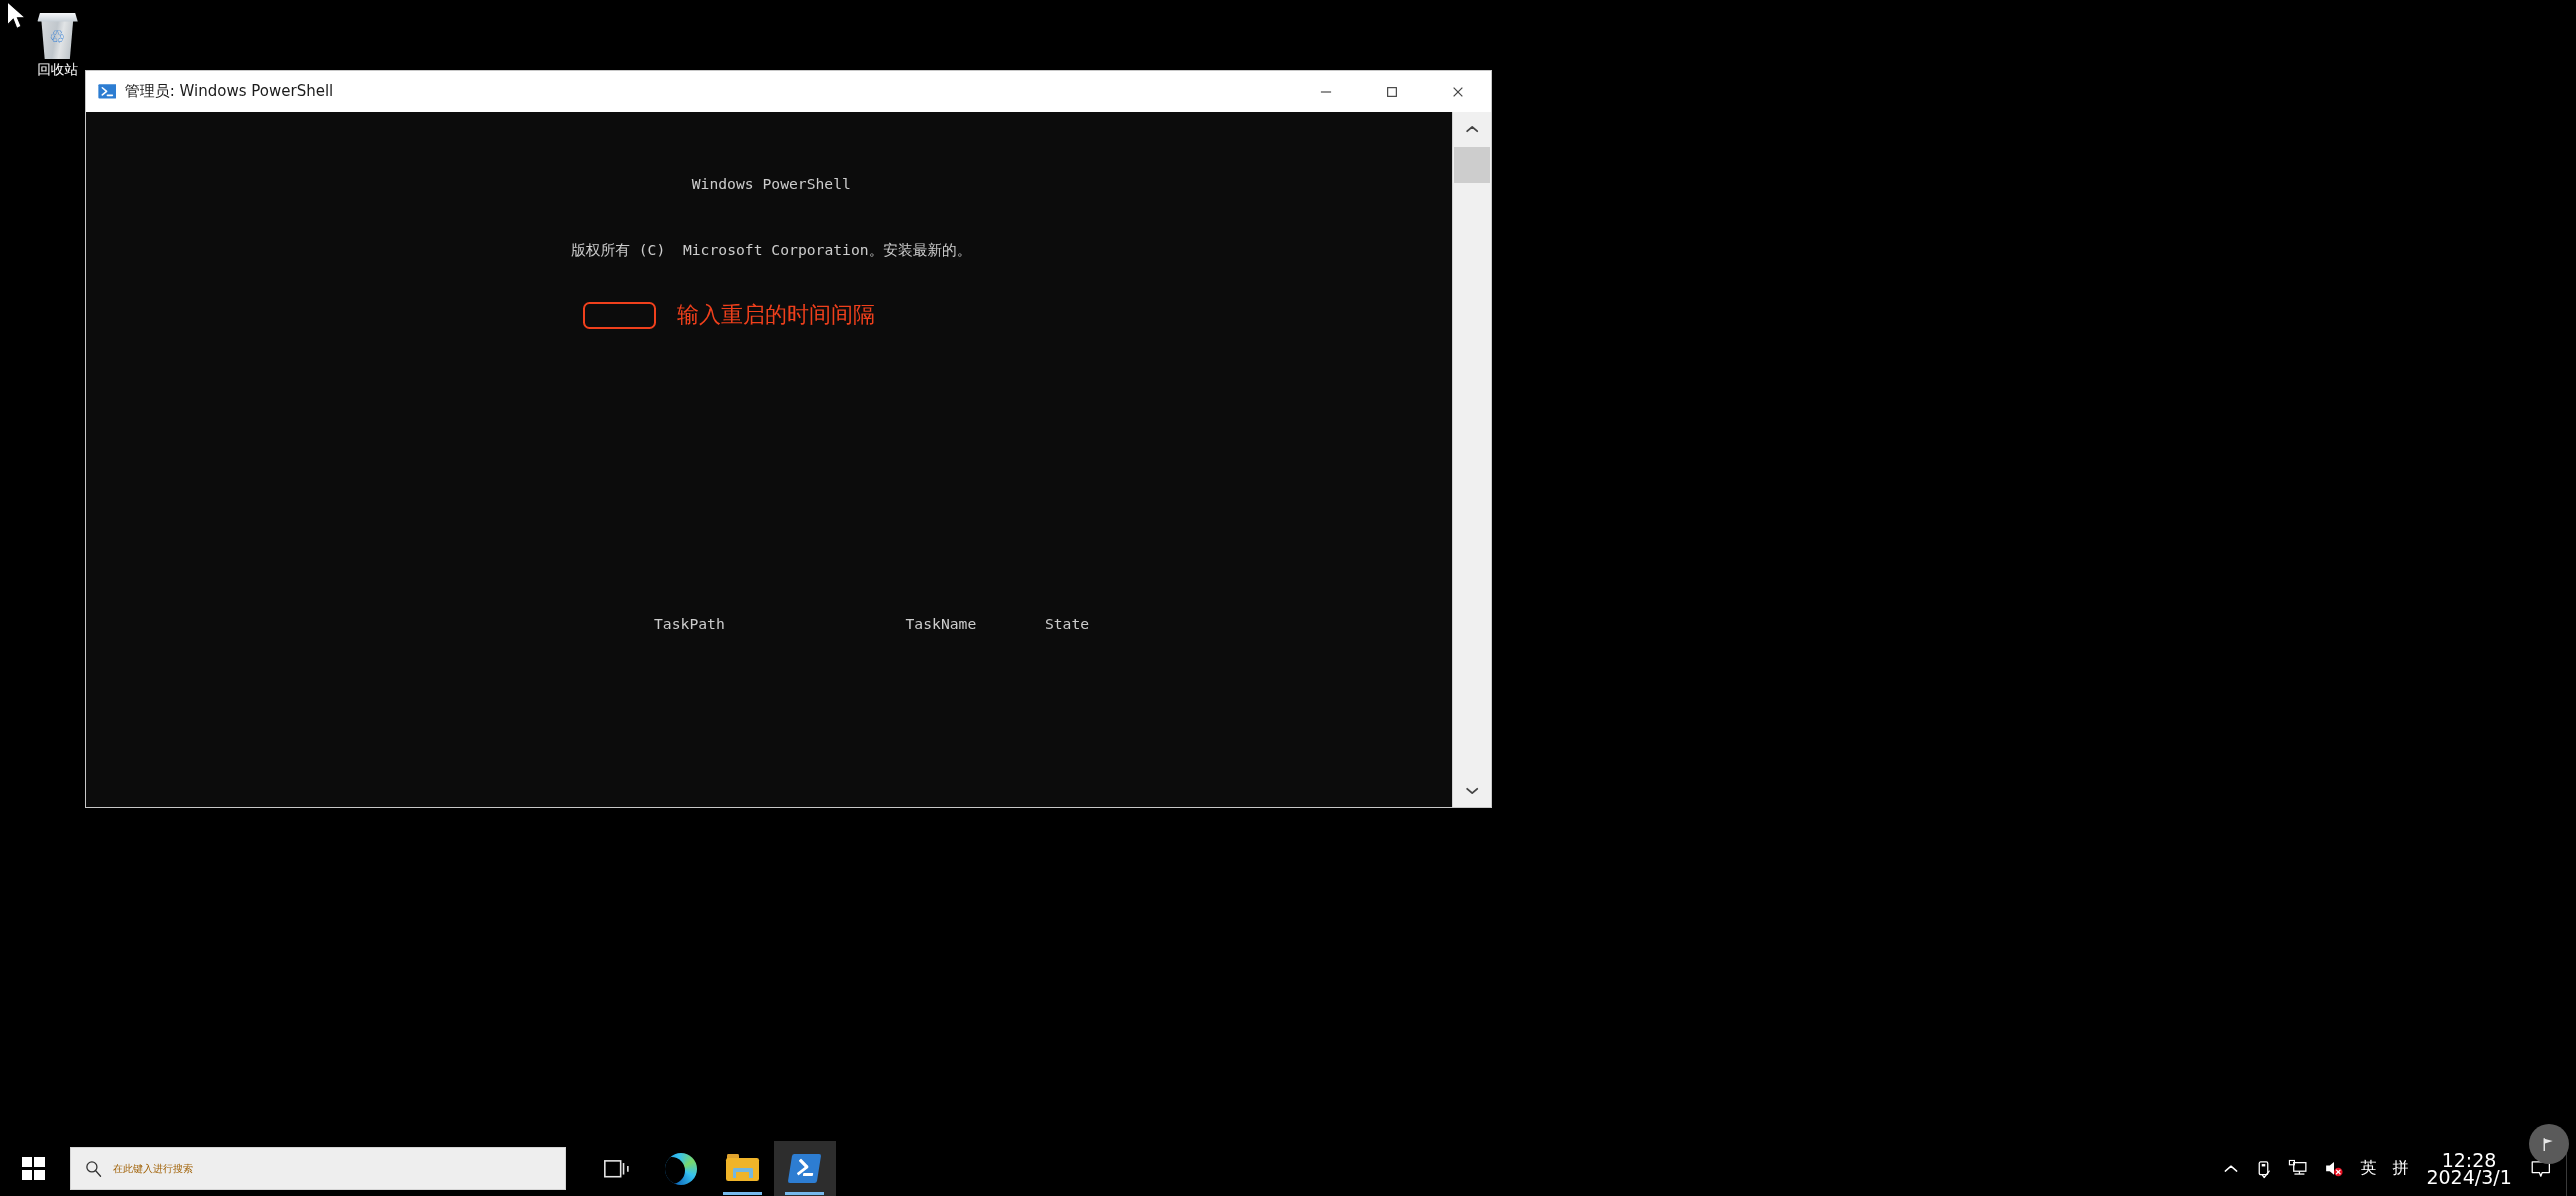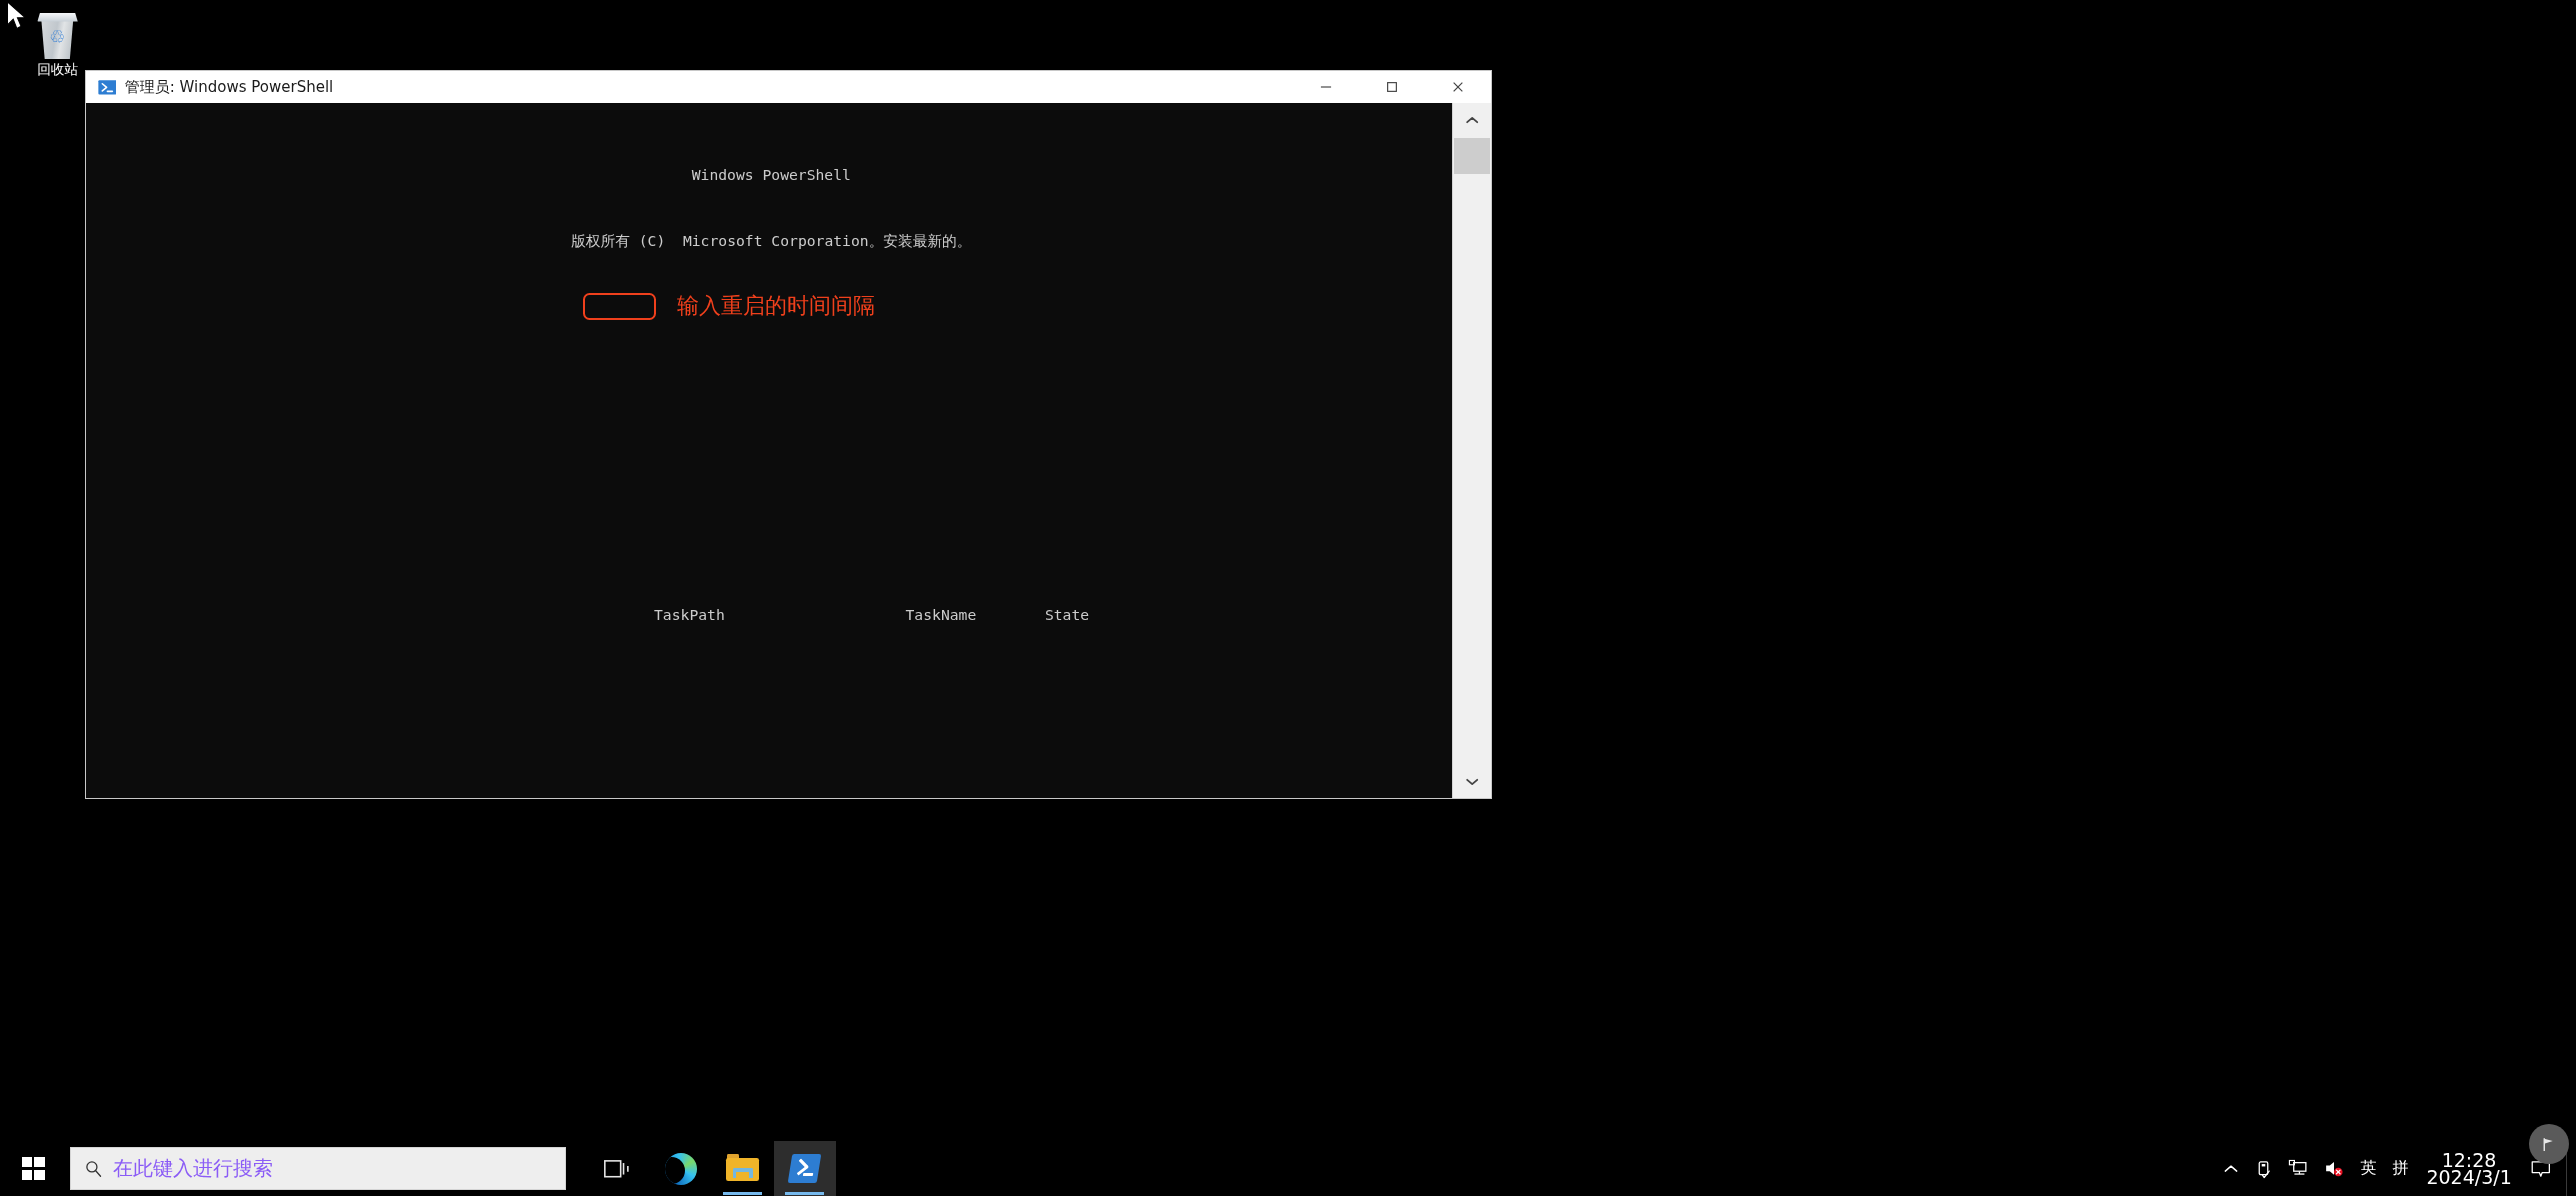--- a/index.html
+++ b/index.html
@@ -87,21 +87,21 @@
     position: absolute;
     left: 85px;
     top: 70px;
     width: 1407px;
     height: 737px;
     background: #000000;
     box-shadow: 0 1.4px 10px rgba(0,0,0,.85);
   }
   #ps-titlebar {
     position: relative;
-    height: 33px;
+    height: 42px;
     background: #ffffff;
     display: flex;
     align-items: center;
     border: 0.7px solid #c8c8c8;
     border-bottom: none;
     box-sizing: border-box;
   }
   #ps-icon {
     width: 18.7px;
     height: 18.7px;
@@ -251,22 +251,22 @@
     background: #eeeeee;
     border: 0.7px solid #d4d4d4;
     box-sizing: border-box;
     display: flex;
     align-items: center;
     margin-left: 4.3px;
     flex: none;
   }
   #search-icon { margin: 0 10px 0 13px; flex: none; }
   #search-placeholder {
-    font-size: 20px;
-    color: #8b5cf6;
+    font-size: 10px;
+    color: #a16207;
     font-family: "DejaVu Sans", "Liberation Sans", sans-serif;
   }
 
   .tb-app {
     width: 62px;
     height: 55px;
     display: flex;
     align-items: center;
     justify-content: center;
     position: relative;

